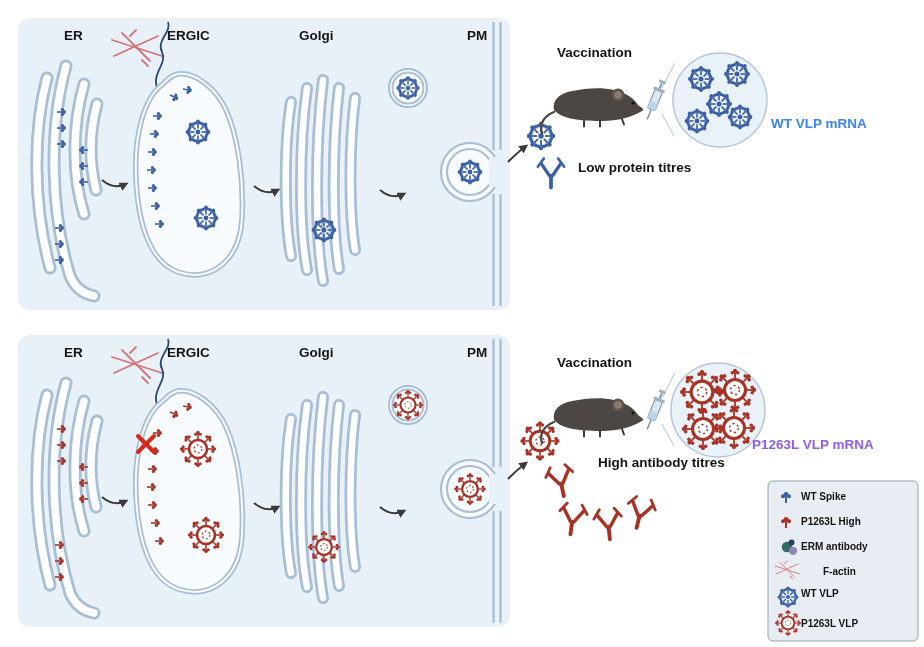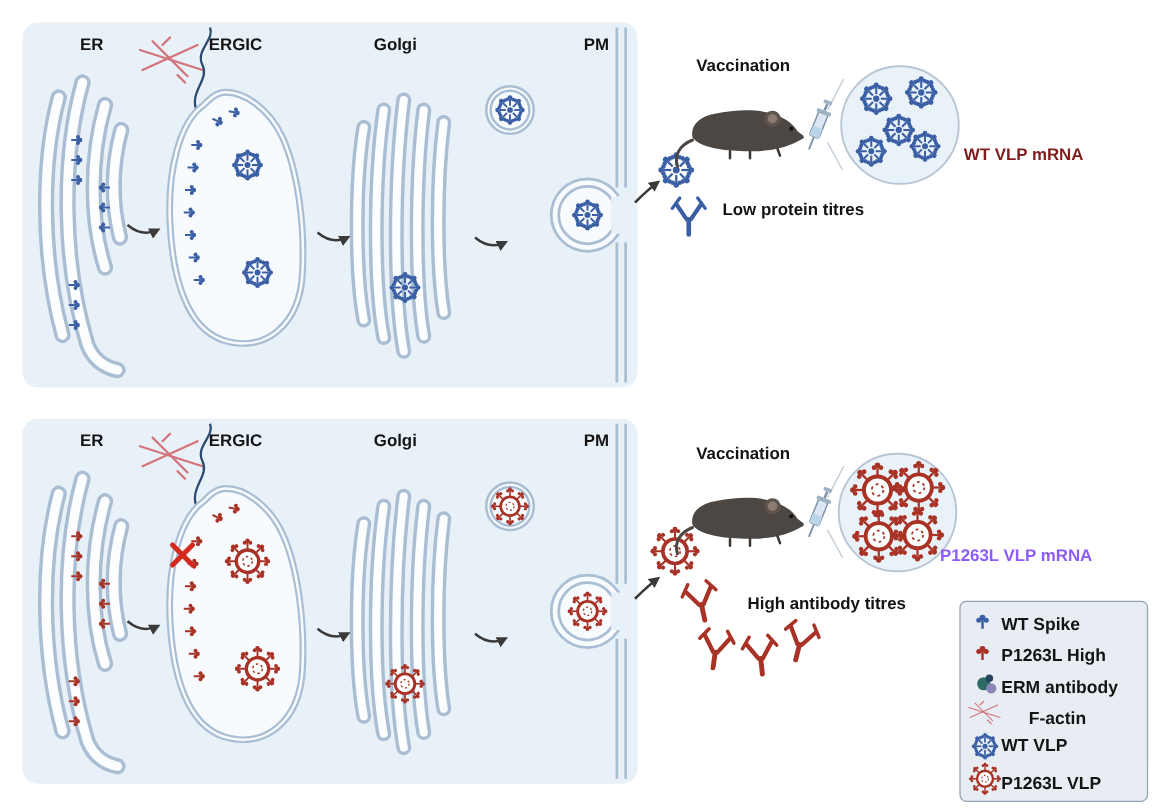--- a/index.html
+++ b/index.html
@@ -1,21 +1,21 @@
 <!DOCTYPE html>
 <html><head>
 <meta charset="utf-8">
 <style>
   *{margin:0;padding:0;box-sizing:border-box}
   html,body{width:924px;height:647px;background:#ffffff;font-family:"Liberation Sans",sans-serif;overflow:hidden}
   .canvas{position:relative;width:924px;height:647px}
   svg.scene{position:absolute;left:0;top:0}
   .lbl{position:absolute;font-size:13.5px;font-weight:bold;color:#141414;white-space:nowrap}
-  .legend-lbl{position:absolute;font-size:14px;font-weight:bold;color:#141414;white-space:nowrap}
-  .c-wt{color:#7f1d1d}
+  .legend-lbl{position:absolute;font-size:10px;font-weight:bold;color:#141414;white-space:nowrap}
+  .c-wt{color:#3b82f6}
   .c-mut{color:#8b5cf6}
   .tubeO{stroke:#a9bdd3;stroke-width:13;fill:none;stroke-linecap:round}
   .tubeI{stroke:#fbfdff;stroke-width:7.5;fill:none;stroke-linecap:round}
   .gO{stroke:#a9bdd3;stroke-width:12;fill:none;stroke-linecap:round}
   .gI{stroke:#fbfdff;stroke-width:6.5;fill:none;stroke-linecap:round}
   .arrow{fill:none;stroke:#3a3a3a;stroke-width:2}
   .callout{stroke:#c3ced8;stroke-width:1.2}
 </style>
 </head>
 <body>
@@ -260,21 +260,21 @@
 <div class="lbl" style="left:64px;top:345px">ER</div>
 <div class="lbl" style="left:167px;top:345px">ERGIC</div>
 <div class="lbl" style="left:299px;top:345px">Golgi</div>
 <div class="lbl" style="left:467px;top:345px">PM</div>
 
 <div class="lbl" style="left:557px;top:45px">Vaccination</div>
 <div class="lbl" style="left:557px;top:355px">Vaccination</div>
 <div class="lbl c-wt" style="left:771px;top:116px">WT VLP mRNA</div>
 <div class="lbl c-mut" style="left:752px;top:437px">P1263L VLP mRNA</div>
 <div class="lbl" style="left:578px;top:160px">Low protein titres</div>
-<div class="lbl" style="left:598px;top:475px">High antibody titres</div>
+<div class="lbl" style="left:598px;top:455px">High antibody titres</div>
 
 <div class="legend-lbl" style="left:801px;top:491px">WT Spike</div>
 <div class="legend-lbl" style="left:801px;top:516px">P1263L High</div>
 <div class="legend-lbl" style="left:801px;top:541px">ERM antibody</div>
 <div class="legend-lbl" style="left:823px;top:566px">F-actin</div>
 <div class="legend-lbl" style="left:801px;top:588px">WT VLP</div>
 <div class="legend-lbl" style="left:801px;top:618px">P1263L VLP</div>
 
 </div>
 

